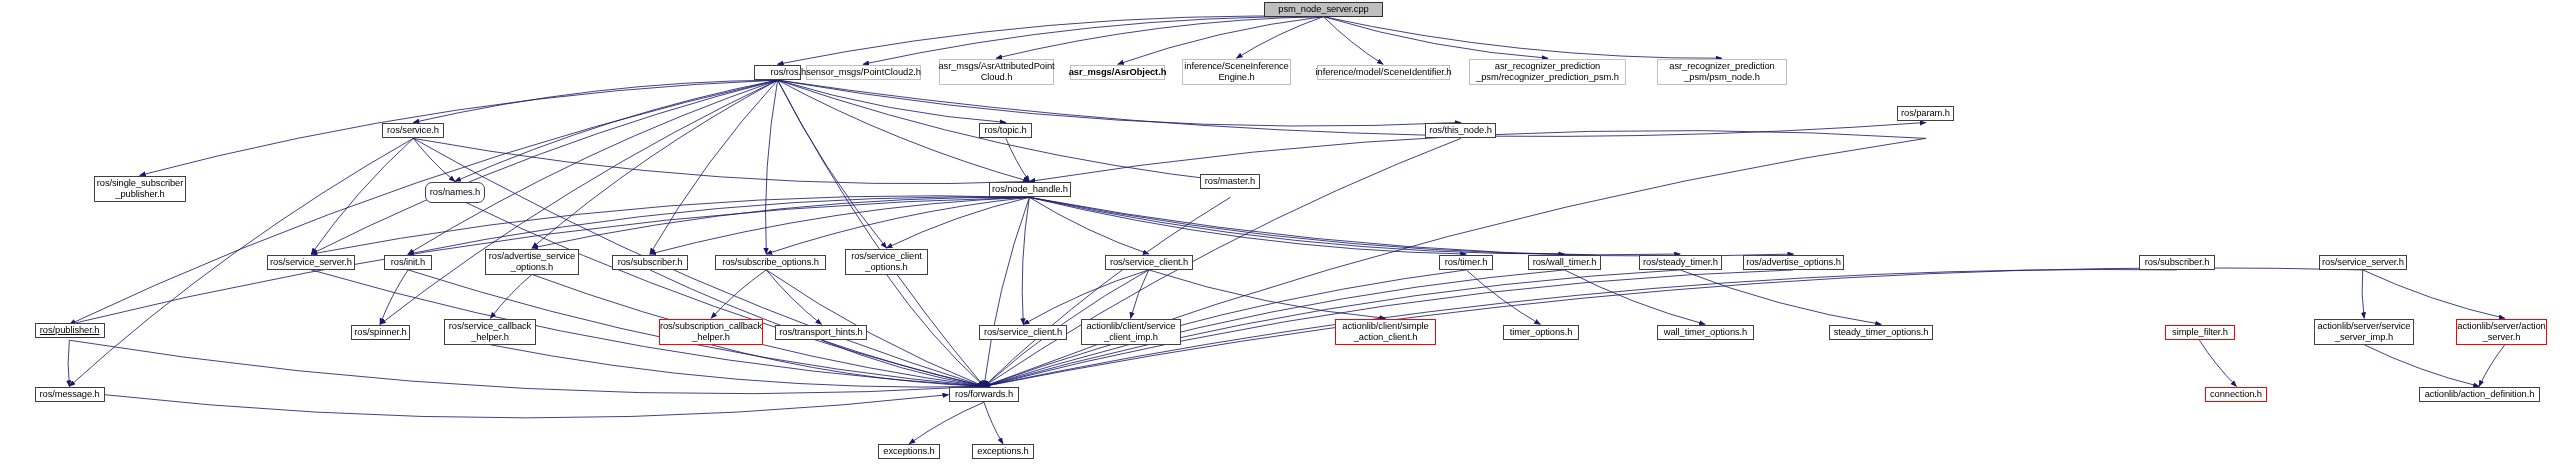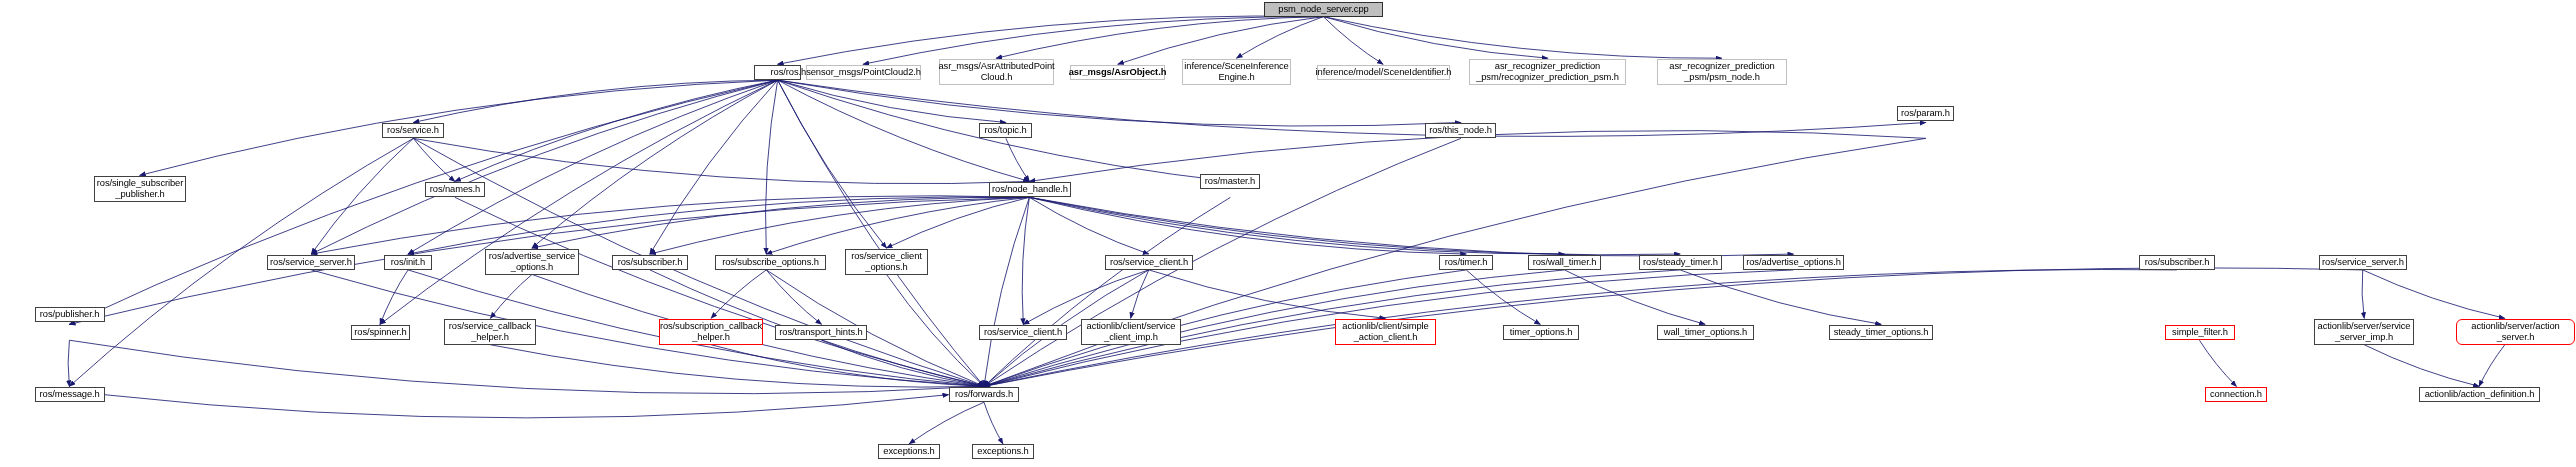--- a/index.html
+++ b/index.html
@@ -168,57 +168,57 @@
       <div class="node light" style="left: 1451px; top: 59px; width: 157px; height: 26px;">asr_recognizer_prediction
 _psm/recognizer_prediction_psm.h</div>
       <div class="node light" style="left: 1639px; top: 59px; width: 130px; height: 26px;">asr_recognizer_prediction
 _psm/psm_node.h</div>
       <div class="node strong" style="left: 364px; top: 123px; width: 62px; height: 15px;">ros/service.h</div>
       <div class="node strong" style="left: 961px; top: 123px; width: 53px; height: 15px;">ros/topic.h</div>
       <div class="node strong" style="left: 1407px; top: 123px; width: 71px; height: 15px;">ros/this_node.h</div>
       <div class="node strong" style="left: 1879px; top: 106px; width: 57px; height: 15px;">ros/param.h</div>
       <div class="node strong" style="left: 76px; top: 176px; width: 92px; height: 26px; text-align: center;">ros/single_subscriber
 _publisher.h</div>
-      <div class="node strong" style="left: 407px; top: 182px; width: 60px; height: 15px;">ros/names.h</div>
+      <div class="node strong" style="left: 407px; top: 182px; width: 60px; height: 21px; border-radius: 7px;">ros/names.h</div>
       <div class="node strong" style="left: 971px; top: 182px; width: 82px; height: 15px;">ros/node_handle.h</div>
       <div class="node strong" style="left: 1182px; top: 174px; width: 60px; height: 15px;">ros/master.h</div>
       <div class="node strong" style="left: 249px; top: 255px; width: 88px; height: 15px;">ros/service_server.h</div>
       <div class="node strong" style="left: 366px; top: 255px; width: 48px; height: 15px;">ros/init.h</div>
       <div class="node strong" style="left: 467px; top: 249px; width: 94px; height: 26px;">ros/advertise_service
 _options.h</div>
       <div class="node strong" style="left: 594px; top: 255px; width: 76px; height: 15px;">ros/subscriber.h</div>
       <div class="node strong" style="left: 697px; top: 255px; width: 111px; height: 15px;">ros/subscribe_options.h</div>
       <div class="node strong" style="left: 827px; top: 249px; width: 83px; height: 26px;">ros/service_client
 _options.h</div>
       <div class="node strong" style="left: 1087px; top: 255px; width: 88px; height: 15px;">ros/service_client.h</div>
       <div class="node strong" style="left: 1421px; top: 255px; width: 54px; height: 15px;">ros/timer.h</div>
       <div class="node strong" style="left: 1510px; top: 255px; width: 73px; height: 15px;">ros/wall_timer.h</div>
       <div class="node strong" style="left: 1621px; top: 255px; width: 83px; height: 15px;">ros/steady_timer.h</div>
       <div class="node strong" style="left: 1725px; top: 255px; width: 101px; height: 15px;">ros/advertise_options.h</div>
       <div class="node strong" style="left: 2121px; top: 255px; width: 76px; height: 15px;">ros/subscriber.h</div>
       <div class="node strong" style="left: 2301px; top: 255px; width: 88px; height: 15px;">ros/service_server.h</div>
-      <div class="node strong" style="left: 16.6px; top: 307px; width: 70px; height: 15px;">ros/publisher.h</div>
+      <div class="node strong" style="left: 16.6px; top: 323px; width: 70px; height: 15px; text-decoration: underline;">ros/publisher.h</div>
       <div class="node strong" style="left: 333px; top: 325px; width: 59px; height: 15px;">ros/spinner.h</div>
       <div class="node strong" style="left: 426px; top: 319px; width: 92px; height: 26px;">ros/service_callback
 _helper.h</div>
       <div class="node red" style="left: 641px; top: 319px; width: 104px; height: 26px;">ros/subscription_callback
 _helper.h</div>
       <div class="node strong" style="left: 757px; top: 325px; width: 92px; height: 15px;">ros/transport_hints.h</div>
       <div class="node strong" style="left: 961px; top: 325px; width: 88px; height: 15px;">ros/service_client.h</div>
       <div class="node strong" style="left: 1063px; top: 319px; width: 100px; height: 26px;">actionlib/client/service
 _client_imp.h</div>
       <div class="node red" style="left: 1317px; top: 319px; width: 101px; height: 26px;">actionlib/client/simple
 _action_client.h</div>
       <div class="node strong" style="left: 1485px; top: 325px; width: 76px; height: 15px;">timer_options.h</div>
       <div class="node strong" style="left: 1639px; top: 325px; width: 97px; height: 15px;">wall_timer_options.h</div>
       <div class="node strong" style="left: 1811px; top: 325px; width: 104px; height: 15px;">steady_timer_options.h</div>
       <div class="node red" style="left: 2147px; top: 325px; width: 70px; height: 15px;">simple_filter.h</div>
       <div class="node strong" style="left: 2296px; top: 319px; width: 100px; height: 26px;">actionlib/server/service
 _server_imp.h</div>
-      <div class="node red" style="left: 2438px; top: 319px; width: 119px; height: 26px; border-radius: 6px;">actionlib/server/action
+      <div class="node red" style="left: 2438px; top: 319px; width: 91px; height: 26px;">actionlib/server/action
 _server.h</div>
       <div class="node strong" style="left: 16.6px; top: 387px; width: 70px; height: 15px;">ros/message.h</div>
       <div class="node strong" style="left: 931px; top: 387px; width: 70px; height: 15px;">ros/forwards.h</div>
       <div class="node red" style="left: 2187px; top: 387px; width: 62px; height: 15px;">connection.h</div>
       <div class="node strong" style="left: 2401px; top: 387px; width: 121px; height: 15px;">actionlib/action_definition.h</div>
       <div class="node strong" style="left: 860px; top: 444px; width: 62px; height: 15px;">exceptions.h</div>
       <div class="node strong" style="left: 954px; top: 444px; width: 62px; height: 15px;">exceptions.h</div>
     </div>
 
 </div>

